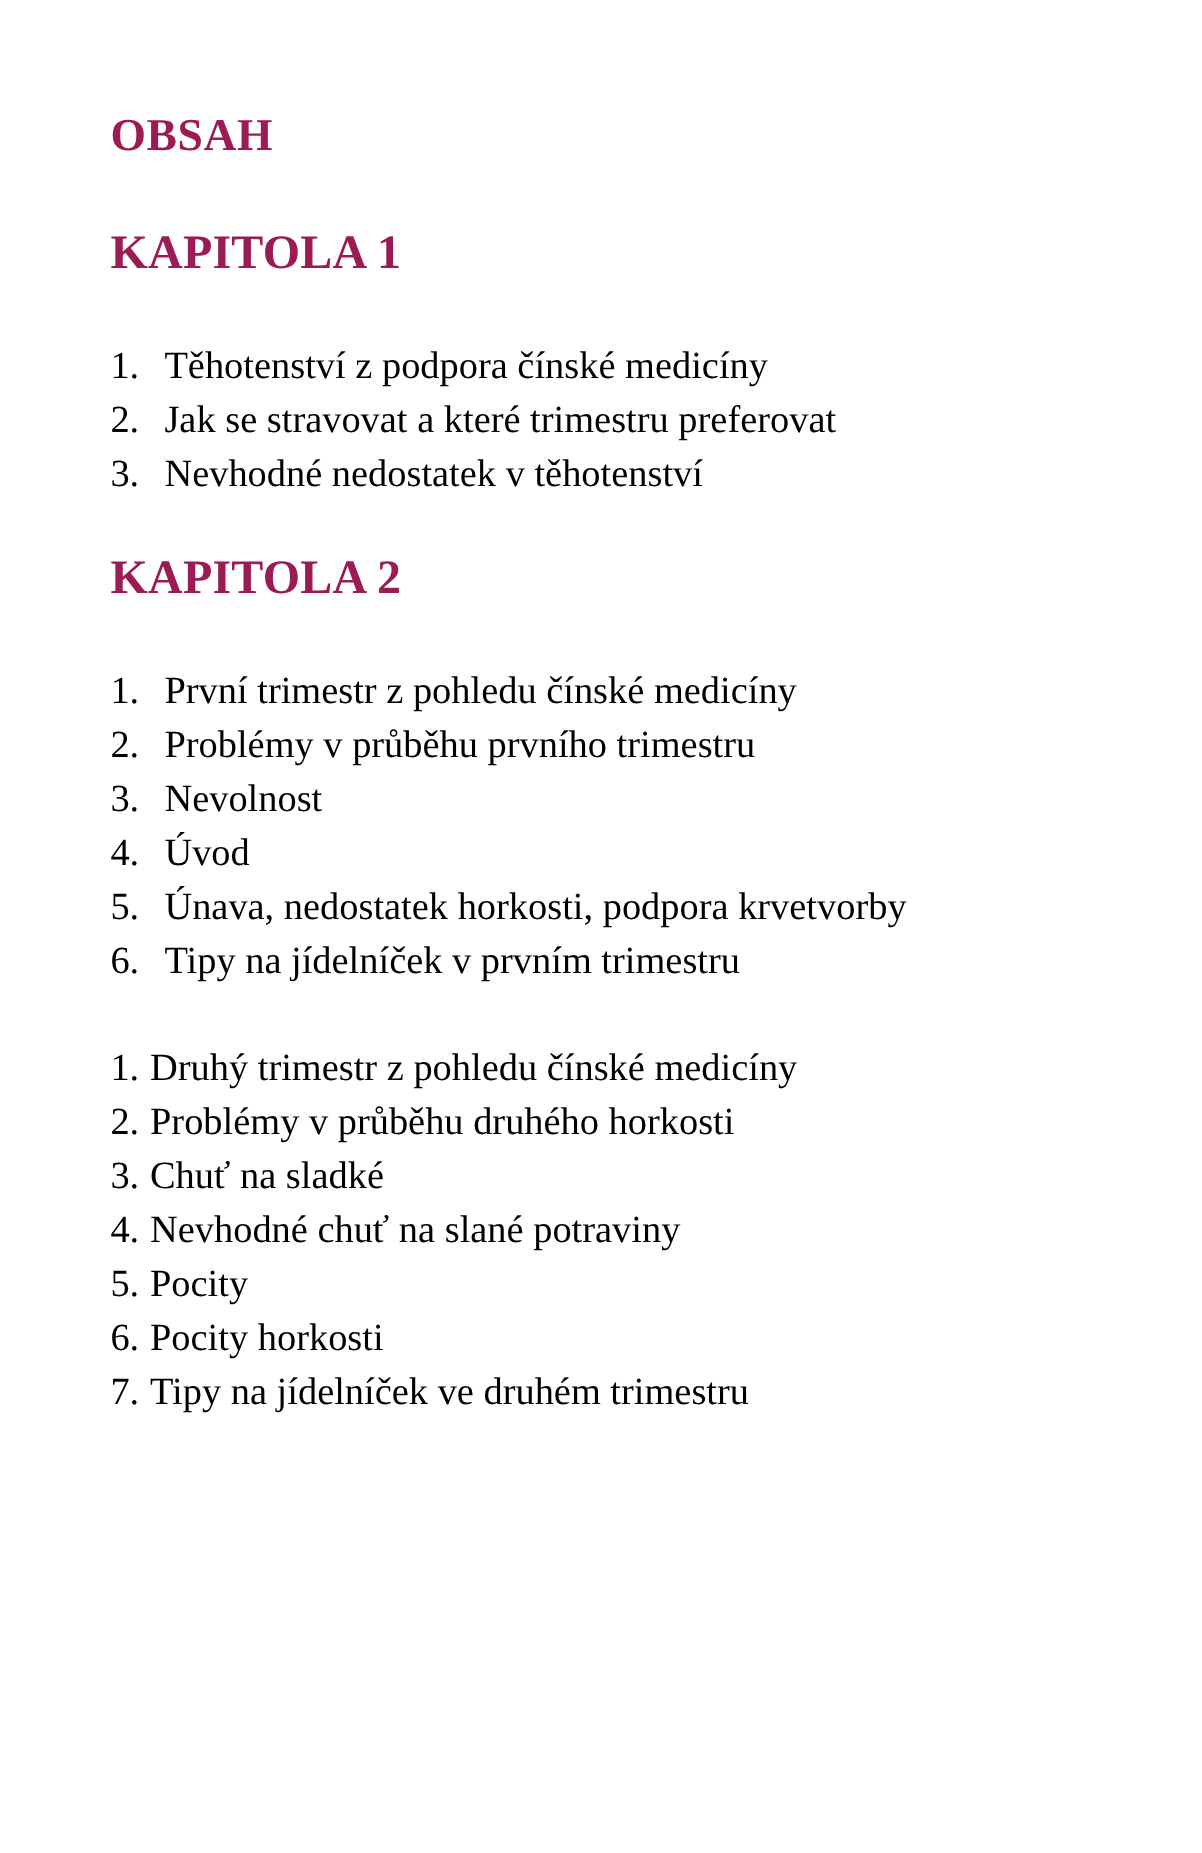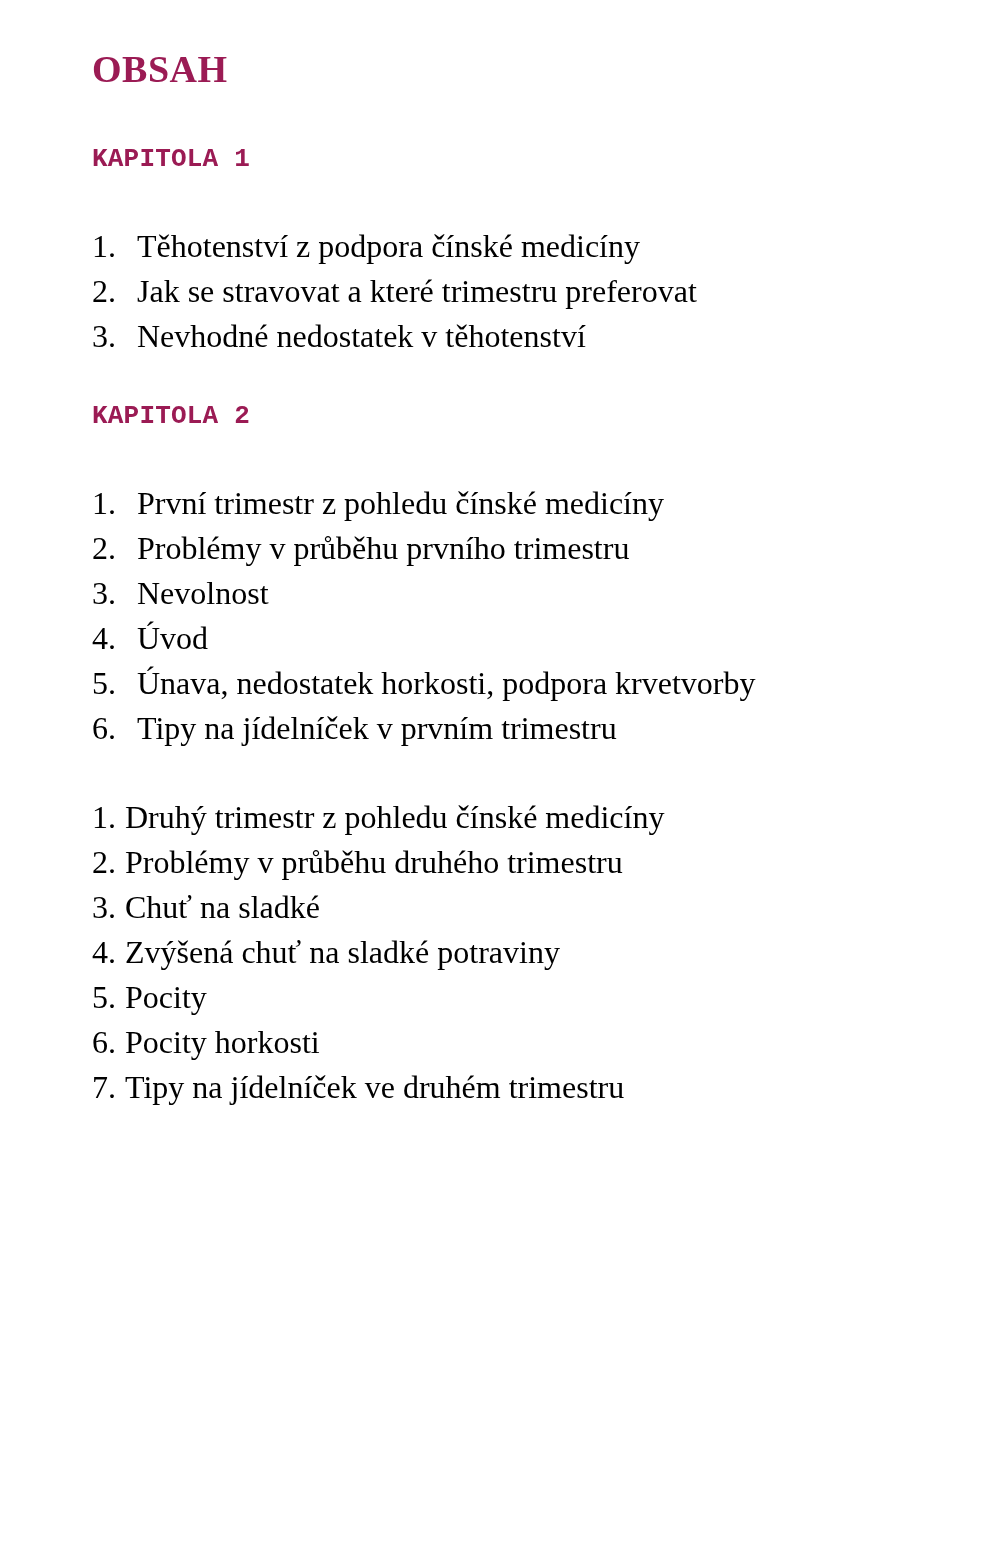--- a/index.html
+++ b/index.html
@@ -12,45 +12,44 @@
   body {
     width: 1002px;
     height: 1544px;
     font-family: "Liberation Serif", "DejaVu Serif", serif;
     color: var(--body-text);
     overflow: hidden;
   }
   .page {
     width: 1002px;
     height: 1544px;
-    padding: 50px 60px 0 92px;
+    padding: 94px 60px 0 92px;
   }
   .page-title {
     font-size: 38px;
     font-weight: bold;
     line-height: 1;
     color: var(--heading);
     margin-bottom: 58px;
     letter-spacing: 0.5px;
   }
   .intro-heading {
     font-size: 34px;
     font-weight: bold;
     line-height: 1;
     color: var(--heading);
     margin-bottom: 56px;
   }
   .chapter-heading {
-    font-size: 26px;
+    font-size: 40px;
     font-weight: bold;
     line-height: 1;
     color: var(--heading);
     margin-bottom: 52px;
     letter-spacing: 0.2px;
-    font-family: Liberation Mono, monospace;
   }
   .toc-list {
     list-style: none;
     margin-bottom: 44px;
   }
   .toc-item {
     display: flex;
     font-size: 32px;
     line-height: 45px;
     color: var(--body-text);
@@ -123,29 +122,29 @@
   </section>
 
   <section>
     <ol class="toc-list tight">
       <li class="toc-item">
         <span class="num">1.</span>
         <span class="txt">Druhý trimestr z pohledu čínské medicíny</span>
       </li>
       <li class="toc-item">
         <span class="num">2.</span>
-        <span class="txt">Problémy v průběhu druhého trimestru</span>
+        <span class="txt">Problémy v průběhu druhého horkosti</span>
       </li>
       <li class="toc-item">
         <span class="num">3.</span>
         <span class="txt">Chuť na sladké</span>
       </li>
       <li class="toc-item">
         <span class="num">4.</span>
-        <span class="txt">Zvýšená chuť na sladké potraviny</span>
+        <span class="txt">Nevhodné chuť na slané potraviny</span>
       </li>
       <li class="toc-item">
         <span class="num">5.</span>
         <span class="txt">Pocity</span>
       </li>
       <li class="toc-item">
         <span class="num">6.</span>
         <span class="txt">Pocity horkosti</span>
       </li>
       <li class="toc-item">

